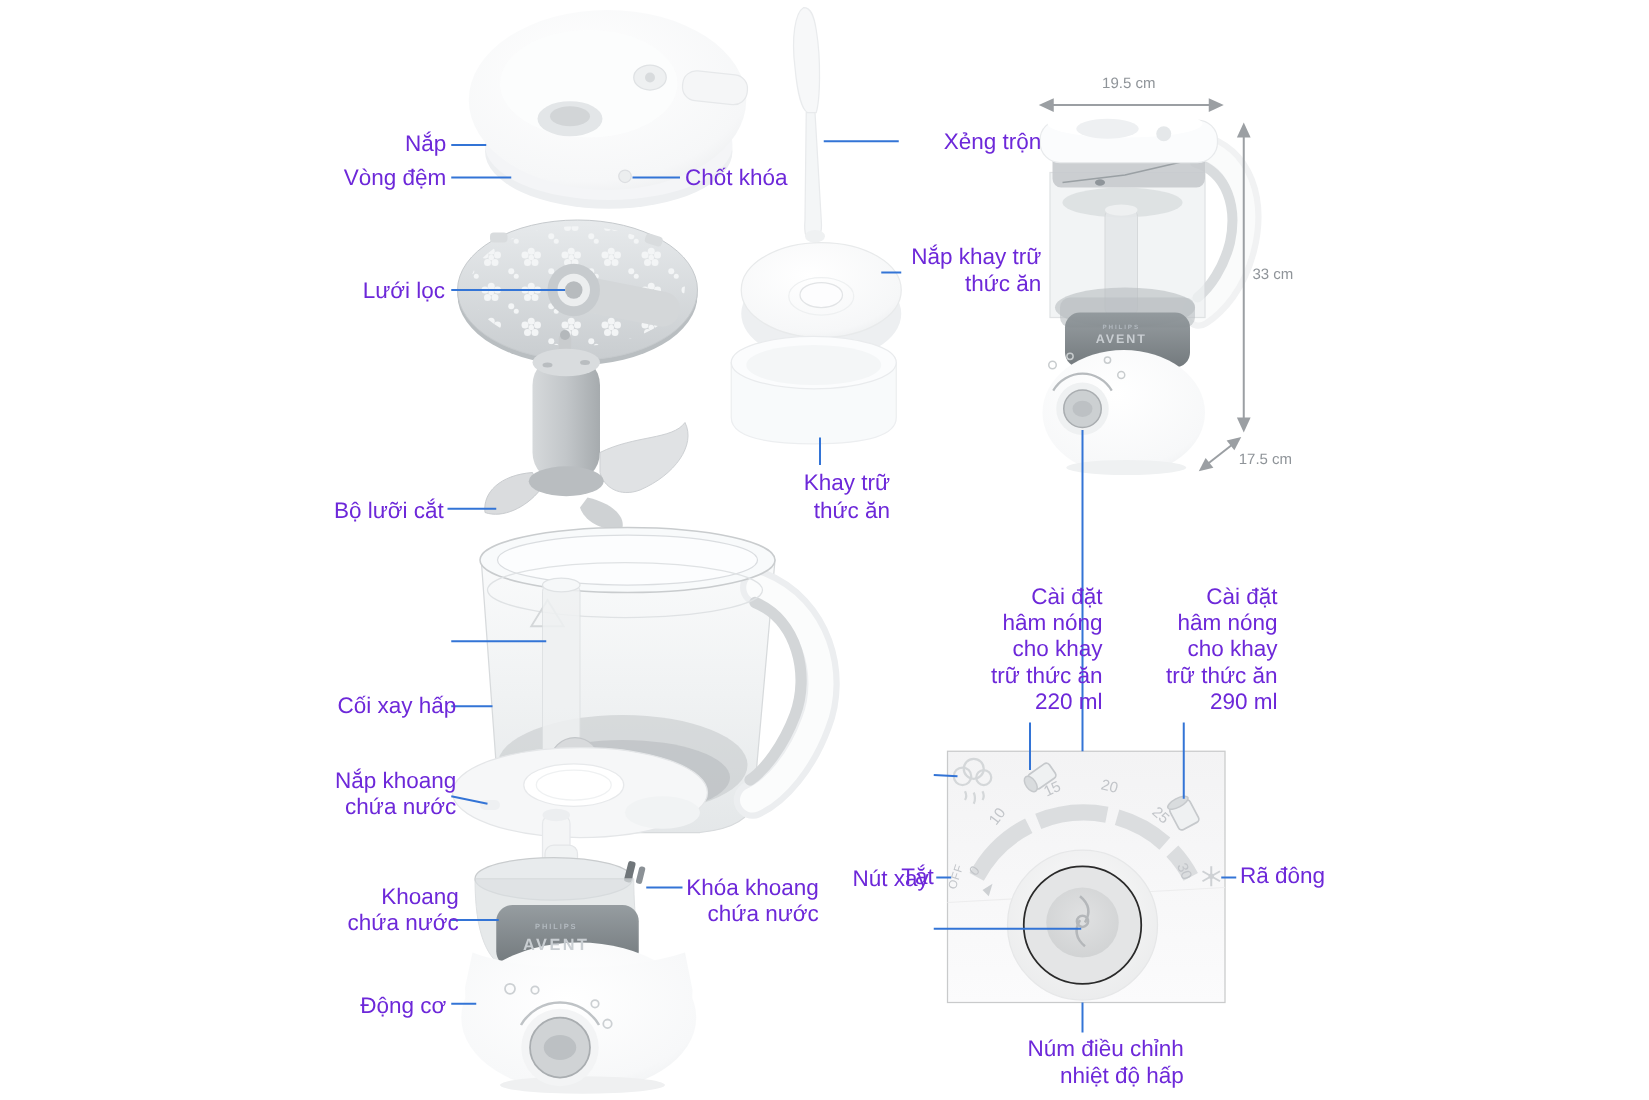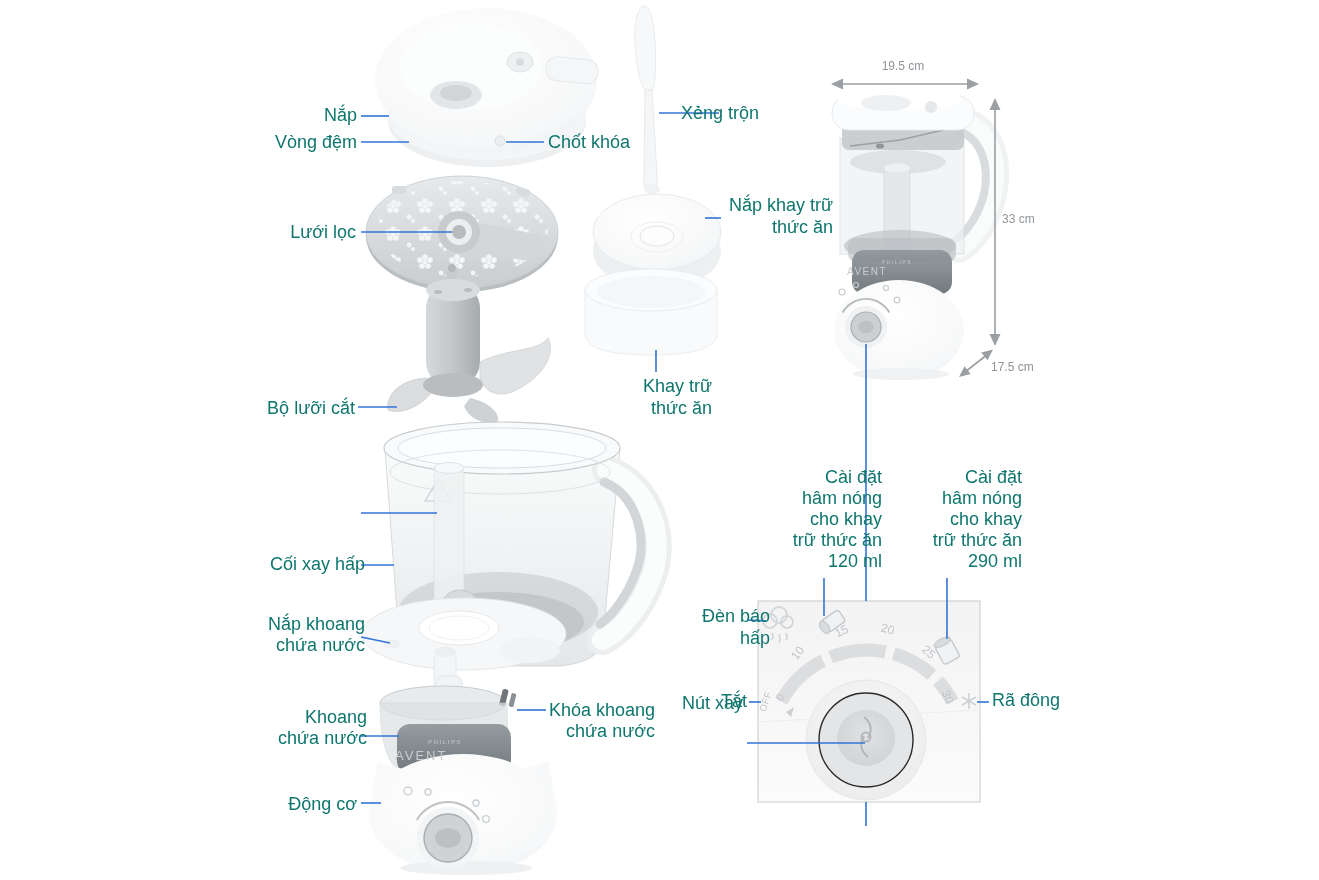--- a/index.html
+++ b/index.html
@@ -1,27 +1,27 @@
 <!DOCTYPE html>
 <html><head>
 <meta charset="utf-8">
 <style>
   html,body{margin:0;padding:0;background:#fff;}
   .canvas{position:relative;width:1319px;height:880px;background:#fff;overflow:hidden;
           font-family:"Liberation Sans",sans-serif;}
   .art{position:absolute;left:0;top:0;}
-  .lbl{position:absolute;color:#0f766e;font-size:18px;line-height:22px;white-space:nowrap;}
+  .lbl{position:absolute;color:#6d28d9;font-size:18px;line-height:22px;white-space:nowrap;}
   .lbl span{display:block;}
   .ra{text-align:right;}
   .ct{text-align:right;}
   .dim{position:absolute;color:#8f9499;font-size:12px;white-space:nowrap;}
   .tick{position:absolute;color:#c2c5c9;font-size:12px;}
   .off{font-size:9.5px;letter-spacing:.5px;}
   .brand-p{position:absolute;text-align:center;color:#b3bac0;font-size:6px;font-weight:bold;letter-spacing:1.5px;}
-  .brand-a{position:absolute;text-align:left;color:#c9ced2;font-size:13px;font-weight:normal;letter-spacing:2px;}
+  .brand-a{position:absolute;text-align:center;color:#c9ced2;font-size:13px;font-weight:bold;letter-spacing:2px;}
   .brand-p.sm{font-size:5px;}
   .brand-a.sm{font-size:10px;letter-spacing:1.5px;}
 </style>
 </head>
 <body>
 
 <div class="canvas">
 
 <svg class="art" width="1319" height="880" viewBox="0 0 1319 880">
   <defs>
@@ -292,21 +292,21 @@
     <line x1="977" y1="702" x2="989" y2="702"></line>
     <line x1="747" y1="743" x2="865" y2="743"></line>
     <line x1="866" y1="802" x2="866" y2="826"></line>
   </g>
 </svg>
 
 <div class="lbl ra" style="right:962px;top:104px">Nắp</div>
 <div class="lbl ra" style="right:962px;top:131px">Vòng đệm</div>
 <div class="lbl" style="left:548px;top:131px">Chốt khóa</div>
 <div class="lbl ra" style="right:963px;top:221px">Lưới lọc</div>
-<div class="lbl" style="left:681px;top:102px">Xẻng trộn</div>
+<div class="lbl" style="left:755px;top:102px">Xẻng trộn</div>
 
 <div class="lbl ct" style="left:713px;top:194px;width:120px">
   <span>Nắp khay trữ</span>
   <span>thức ăn</span>
 </div>
 <div class="lbl ct" style="left:600px;top:375px;width:112px">
   <span>Khay trữ</span>
   <span>thức ăn</span>
 </div>
 
@@ -319,33 +319,33 @@
 <div class="lbl ct" style="left:257px;top:707px;width:110px;line-height:21px">
   <span>Khoang</span>
   <span>chứa nước</span>
 </div>
 <div class="lbl ct" style="left:545px;top:700px;width:110px;line-height:21px">
   <span>Khóa khoang</span>
   <span>chứa nước</span>
 </div>
 <div class="lbl ra" style="right:962px;top:793px">Động cơ</div>
 
-<div class="lbl ct" style="left:660px;top:605px;width:110px">
-  <span>Đèn báo</span>
-  <span>hấp</span>
-</div>
 <div class="lbl ra" style="right:572px;top:690px">Tắt</div>
 <div class="lbl" style="left:992px;top:689px">Rã đông</div>
 <div class="lbl ra" style="right:576px;top:692px">Nút xay</div>
+<div class="lbl ct" style="left:787px;top:829px;width:160px;line-height:21px">
+  <span>Núm điều chỉnh</span>
+  <span>nhiệt độ hấp</span>
+</div>
 <div class="lbl ct" style="left:742px;top:467px;width:140px;line-height:21px">
   <span>Cài đặt</span>
   <span>hâm nóng</span>
   <span>cho khay</span>
   <span>trữ thức ăn</span>
-  <span>120 ml</span>
+  <span>220 ml</span>
 </div>
 <div class="lbl ct" style="left:882px;top:467px;width:140px;line-height:21px">
   <span>Cài đặt</span>
   <span>hâm nóng</span>
   <span>cho khay</span>
   <span>trữ thức ăn</span>
   <span>290 ml</span>
 </div>
 
 <div class="dim ct" style="left:853px;top:59px;width:100px;text-align:center">19.5 cm</div>

